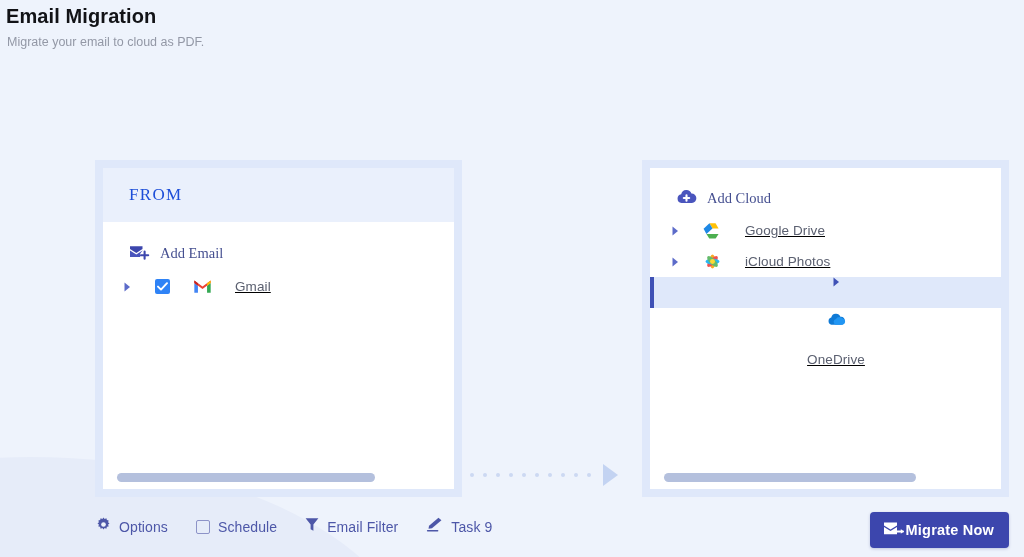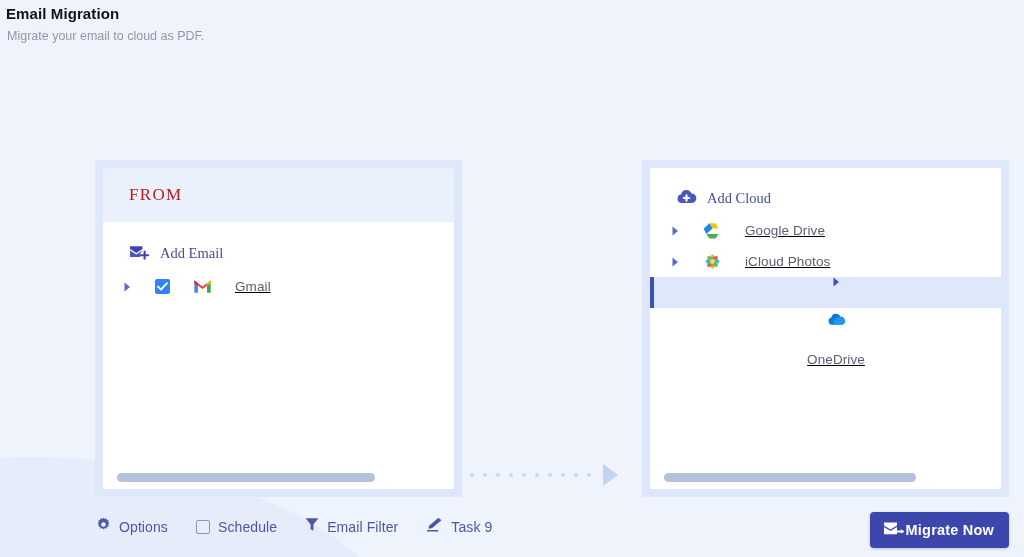--- a/index.html
+++ b/index.html
@@ -17,21 +17,21 @@
     position:absolute; left:-360px; bottom:-330px;
     width:780px; height:430px;
     border-radius:50%;
     background:#e6ecf9;
     pointer-events:none;
   }
 
   
   .page-header{ position:absolute; left:6px; top:5px; }
   .page-title{
-    font-size:15px; font-weight:bold; color:#121317;
+    font-size:20px; font-weight:bold; color:#121317;
     letter-spacing:.1px; margin:0;
   }
   .page-sub{
     font-size:12.5px; color:#9398a6; margin:7px 0 0 1px;
   }
 
   
   .stage{
     position:absolute; left:0; top:160px; width:1024px; height:340px;
   }
@@ -51,21 +51,21 @@
     position:relative;
   }
   .panel-head{
     height:54px; flex:0 0 54px;
     background:#eaf0fc;
     display:flex; align-items:center;
     padding-left:26px;
   }
   .panel-head-label{
     font-family:"Liberation Serif", serif;
-    font-size:17px; color:#b91c1c; letter-spacing:1.3px;
+    font-size:17px; color:#1d4ed8; letter-spacing:1.3px;
   }
   .panel-body{
     flex:1 1 auto; background:#fff;
     padding-top:14px; position:relative;
     overflow:hidden;
   }
 
   
   .add-row{
     display:flex; align-items:center; gap:10px;

